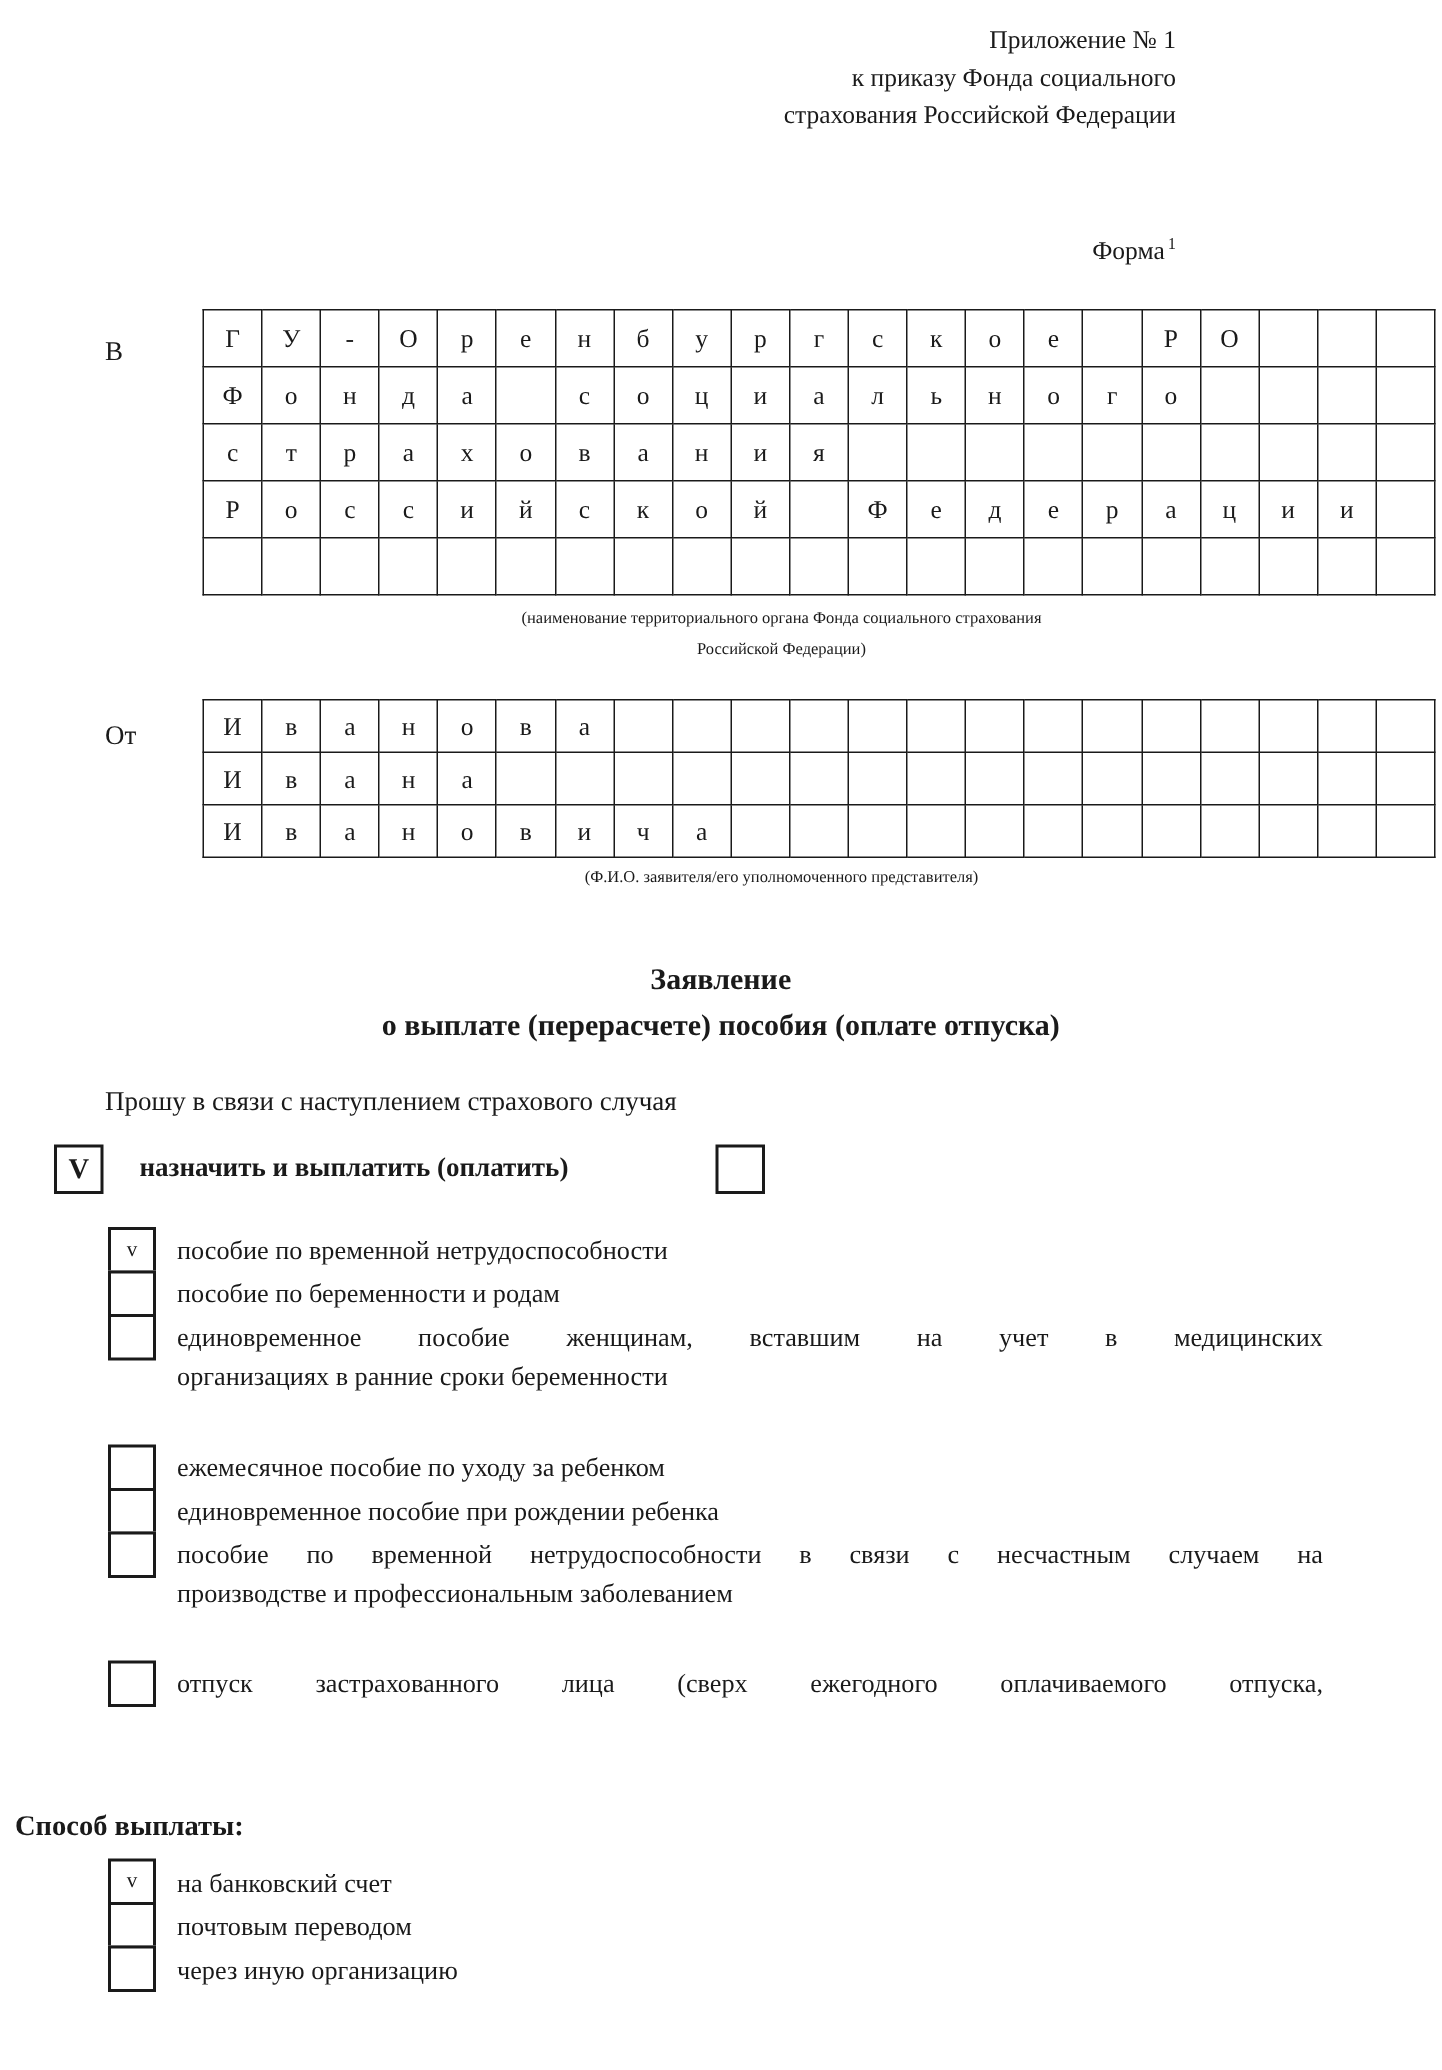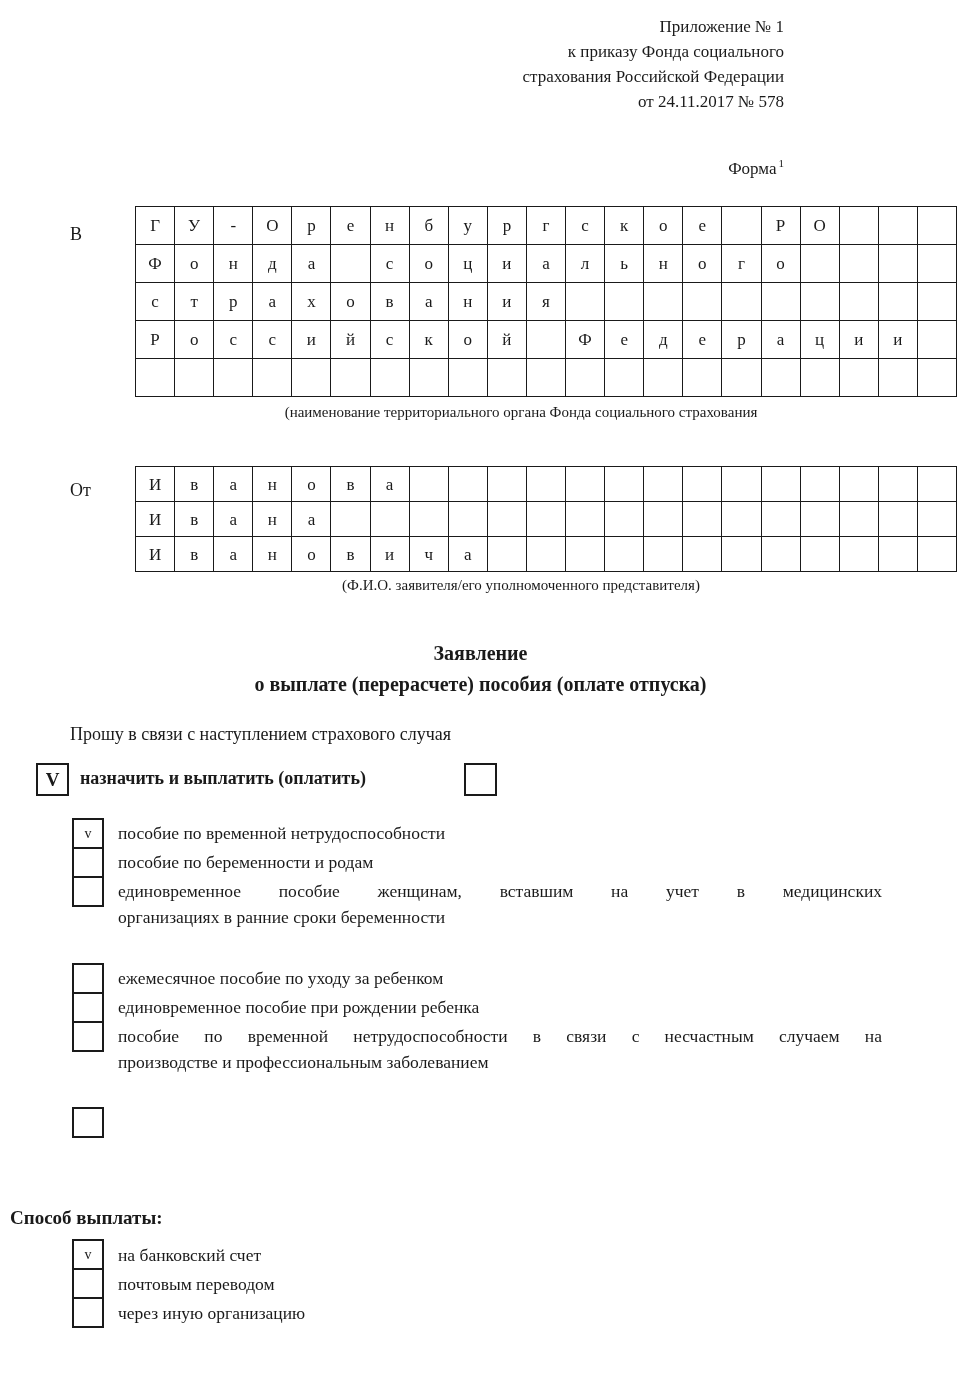--- a/index.html
+++ b/index.html
@@ -82,21 +82,21 @@
     text-align: center;
     vertical-align: middle;
     font-size: 17px;
     line-height: 1;
     padding: 0;
   }
   #grid-fio-table td { height: 34px; }
 
   .grid-caption {
     text-align: center;
-    font-size: 15px;
+    font-size: 11px;
     line-height: 21px;
     margin-top: 5px;
     padding-left: 106px;
     padding-right: 25px;
   }
   .grid-caption .cap-line { display: block; }
   #fio-caption { margin-top: 3px; }
 
   
   .title-block {
@@ -149,21 +149,21 @@
     left: 36px;
     width: 900px;
     display: flex;
     align-items: flex-start;
   }
   .action-item { display: flex; align-items: flex-start; }
   .action-item .act-label {
     font-weight: bold;
     font-size: 18px;
     line-height: 23px;
-    margin-left: 11px;
+    margin-left: 24px;
     padding-top: 4px;
   }
   #action-recalc { margin-left: 98px; }
   #action-recalc .act-label { padding-top: 0; }
   .act-label .lbl-line { display: block; }
 
   
   .cb-group {
     position: absolute;
     left: 72px;
@@ -215,21 +215,20 @@
 </style>
 </head>
 <body>
 
 <div class="page">
 
   <div class="doc-header">
     <div>Приложение № 1</div>
     <div>к приказу Фонда социального</div>
     <div>страхования Российской Федерации</div>
-    <div>от 24.11.2017 № 578</div>
   </div>
 
   <div class="form-label">
     <span>Форма</span><sup>1</sup>
   </div>
 
   <div class="grid-section" id="grid-org-section">
     <div class="grid-row-wrap">
       <div class="side-label" id="org-side-label">В</div>
       <table class="charboxes" id="grid-org-table">
@@ -347,20 +346,21 @@
               <td></td>
               <td></td>
               <td></td>
               <td></td>
             </tr>
           </tbody>
         </table>
     </div>
     <div class="grid-caption">
       <span class="cap-line">(наименование территориального органа Фонда социального страхования</span>
+      <span class="cap-line">Российской Федерации)</span>
     </div>
   </div>
 
   <div class="grid-section" id="grid-fio-section">
     <div class="grid-row-wrap">
       <div class="side-label" id="fio-side-label">От</div>
       <table class="charboxes" id="grid-fio-table">
           <tbody>
             <tr>
               <td>И</td>
@@ -497,20 +497,21 @@
         <div class="cb-text">
           <span class="j-line" style="text-align: justify; text-align-last: justify;">пособие по временной нетрудоспособности в связи с несчастным случаем на</span>
           <span class="j-line">производстве и профессиональным заболеванием</span>
         </div>
       </div>
     </div>
   <div class="cb-group" id="benefit-group-3">
       <div class="cb-row">
         <div class="cbox cbox-sm"></div>
         <div class="cb-text">
+          <span class="j-line" style="text-align: justify; text-align-last: justify;">отпуск застрахованного лица (сверх ежегодного оплачиваемого отпуска,</span>
         </div>
       </div>
     </div>
 
   <div class="section-heading">Способ выплаты:</div>
   <div class="cb-group" id="payment-group">
       <div class="cb-row">
         <div class="cbox cbox-sm">v</div>
         <div class="cb-text nojust">
           <span class="j-line">на банковский счет</span>

